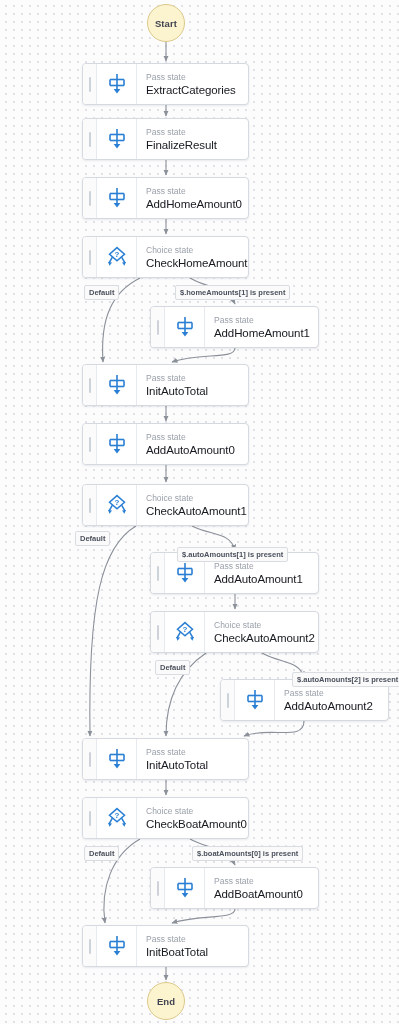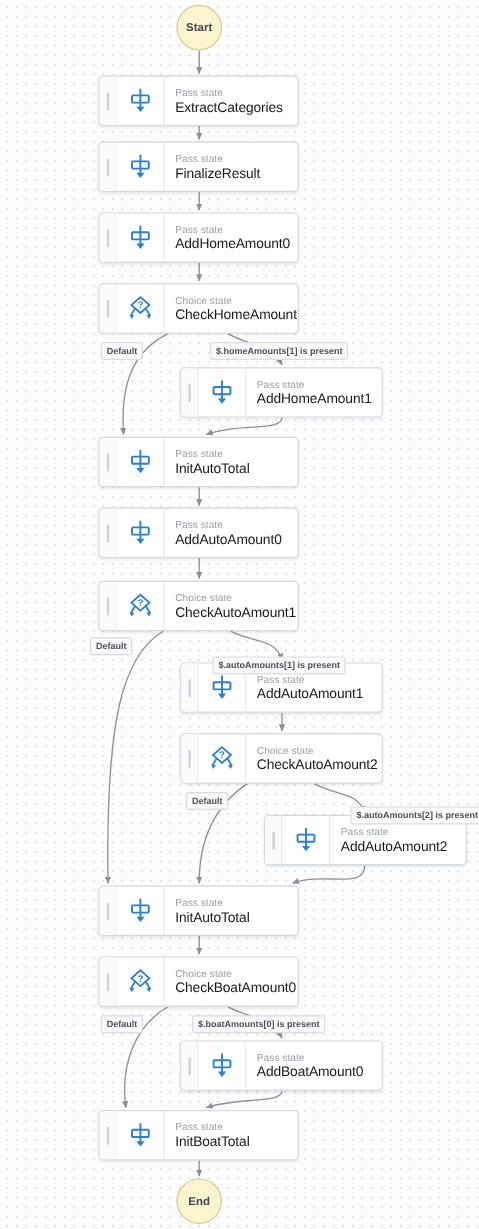--- a/index.html
+++ b/index.html
@@ -492,15 +492,15 @@
     </span>
   </div>
 
   <div class="elabel" style="left:84px; top:285px;">Default</div>
   <div class="elabel" style="left:175px; top:285px;">$.homeAmounts[1] is present</div>
   <div class="elabel" style="left:75px; top:531px;">Default</div>
   <div class="elabel" style="left:177px; top:531px;margin-top:16px;">$.autoAmounts[1] is present</div>
   <div class="elabel" style="left:155px; top:660px;">Default</div>
   <div class="elabel" style="left:246px; top:672px;margin-left:46px;">$.autoAmounts[2] is present</div>
   <div class="elabel" style="left:84px; top:846px;">Default</div>
-  <div class="elabel" style="left:160px; top:846px;">$.boatAmounts[0] is present</div>
+  <div class="elabel" style="left:192px; top:846px;">$.boatAmounts[0] is present</div>
 
 </div>
 
 </body></html>

